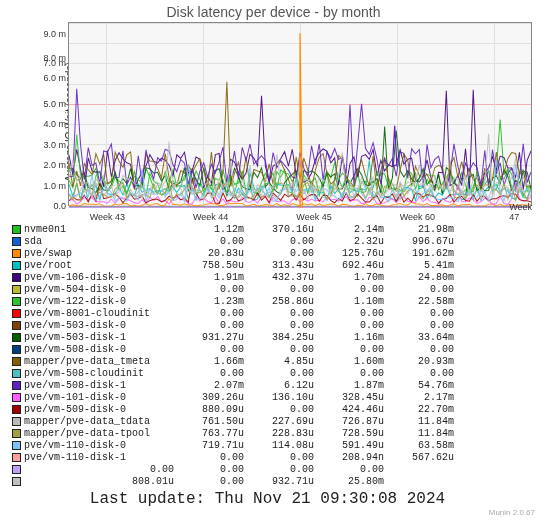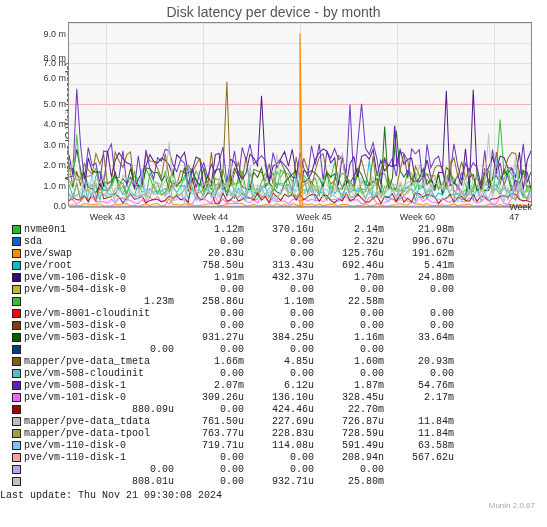--- a/index.html
+++ b/index.html
@@ -104,22 +104,22 @@
   .swatch {
     width: 9px;
     height: 9px;
     margin-top: 1px;
     border: 1px solid #222;
     box-sizing: border-box;
   }
   .legend-row span.val { text-align: right; }
   .footer {
     margin: 2px 12px 0 0;
-    text-align: left;
-    font-size: 10px;
+    text-align: center;
+    font-size: 16px;
     color: #222;
     font-family: "Courier New", monospace;
   }
   .munin {
     text-align: right;
     font-size: 8px;
     color: #aaa;
     margin-right: 12px;
   }
   
@@ -251,20 +251,21 @@
       <div class="legend-row">
     <span class="swatch" style="background:#bbbb30"></span>
     <span class="name">pve/vm-504-disk-0</span>
     <span class="val">0.00</span>
     <span class="val">0.00</span>
     <span class="val">0.00</span>
     <span class="val">0.00</span>
       </div>
       <div class="legend-row">
     <span class="swatch" style="background:#30c030"></span>
+    <span class="name">pve/vm-122-disk-0</span>
     <span class="val">1.23m</span>
     <span class="val">258.86u</span>
     <span class="val">1.10m</span>
     <span class="val">22.58m</span>
       </div>
       <div class="legend-row">
     <span class="swatch" style="background:#ff0000"></span>
     <span class="name">pve/vm-8001-cloudinit</span>
     <span class="val">0.00</span>
     <span class="val">0.00</span>
@@ -282,20 +283,21 @@
       <div class="legend-row">
     <span class="swatch" style="background:#006000"></span>
     <span class="name">pve/vm-503-disk-1</span>
     <span class="val">931.27u</span>
     <span class="val">384.25u</span>
     <span class="val">1.16m</span>
     <span class="val">33.64m</span>
       </div>
       <div class="legend-row">
     <span class="swatch" style="background:#004080"></span>
+    <span class="name">pve/vm-508-disk-0</span>
     <span class="val">0.00</span>
     <span class="val">0.00</span>
     <span class="val">0.00</span>
     <span class="val">0.00</span>
       </div>
       <div class="legend-row">
     <span class="swatch" style="background:#806000"></span>
     <span class="name">mapper/pve-data_tmeta</span>
     <span class="val">1.66m</span>
     <span class="val">4.85u</span>
@@ -321,20 +323,21 @@
       <div class="legend-row">
     <span class="swatch" style="background:#ff60ff"></span>
     <span class="name">pve/vm-101-disk-0</span>
     <span class="val">309.26u</span>
     <span class="val">136.10u</span>
     <span class="val">328.45u</span>
     <span class="val">2.17m</span>
       </div>
       <div class="legend-row">
     <span class="swatch" style="background:#a00000"></span>
+    <span class="name">pve/vm-509-disk-0</span>
     <span class="val">880.09u</span>
     <span class="val">0.00</span>
     <span class="val">424.46u</span>
     <span class="val">22.70m</span>
       </div>
       <div class="legend-row">
     <span class="swatch" style="background:#bbbbbb"></span>
     <span class="name">mapper/pve-data_tdata</span>
     <span class="val">761.50u</span>
     <span class="val">227.69u</span>

